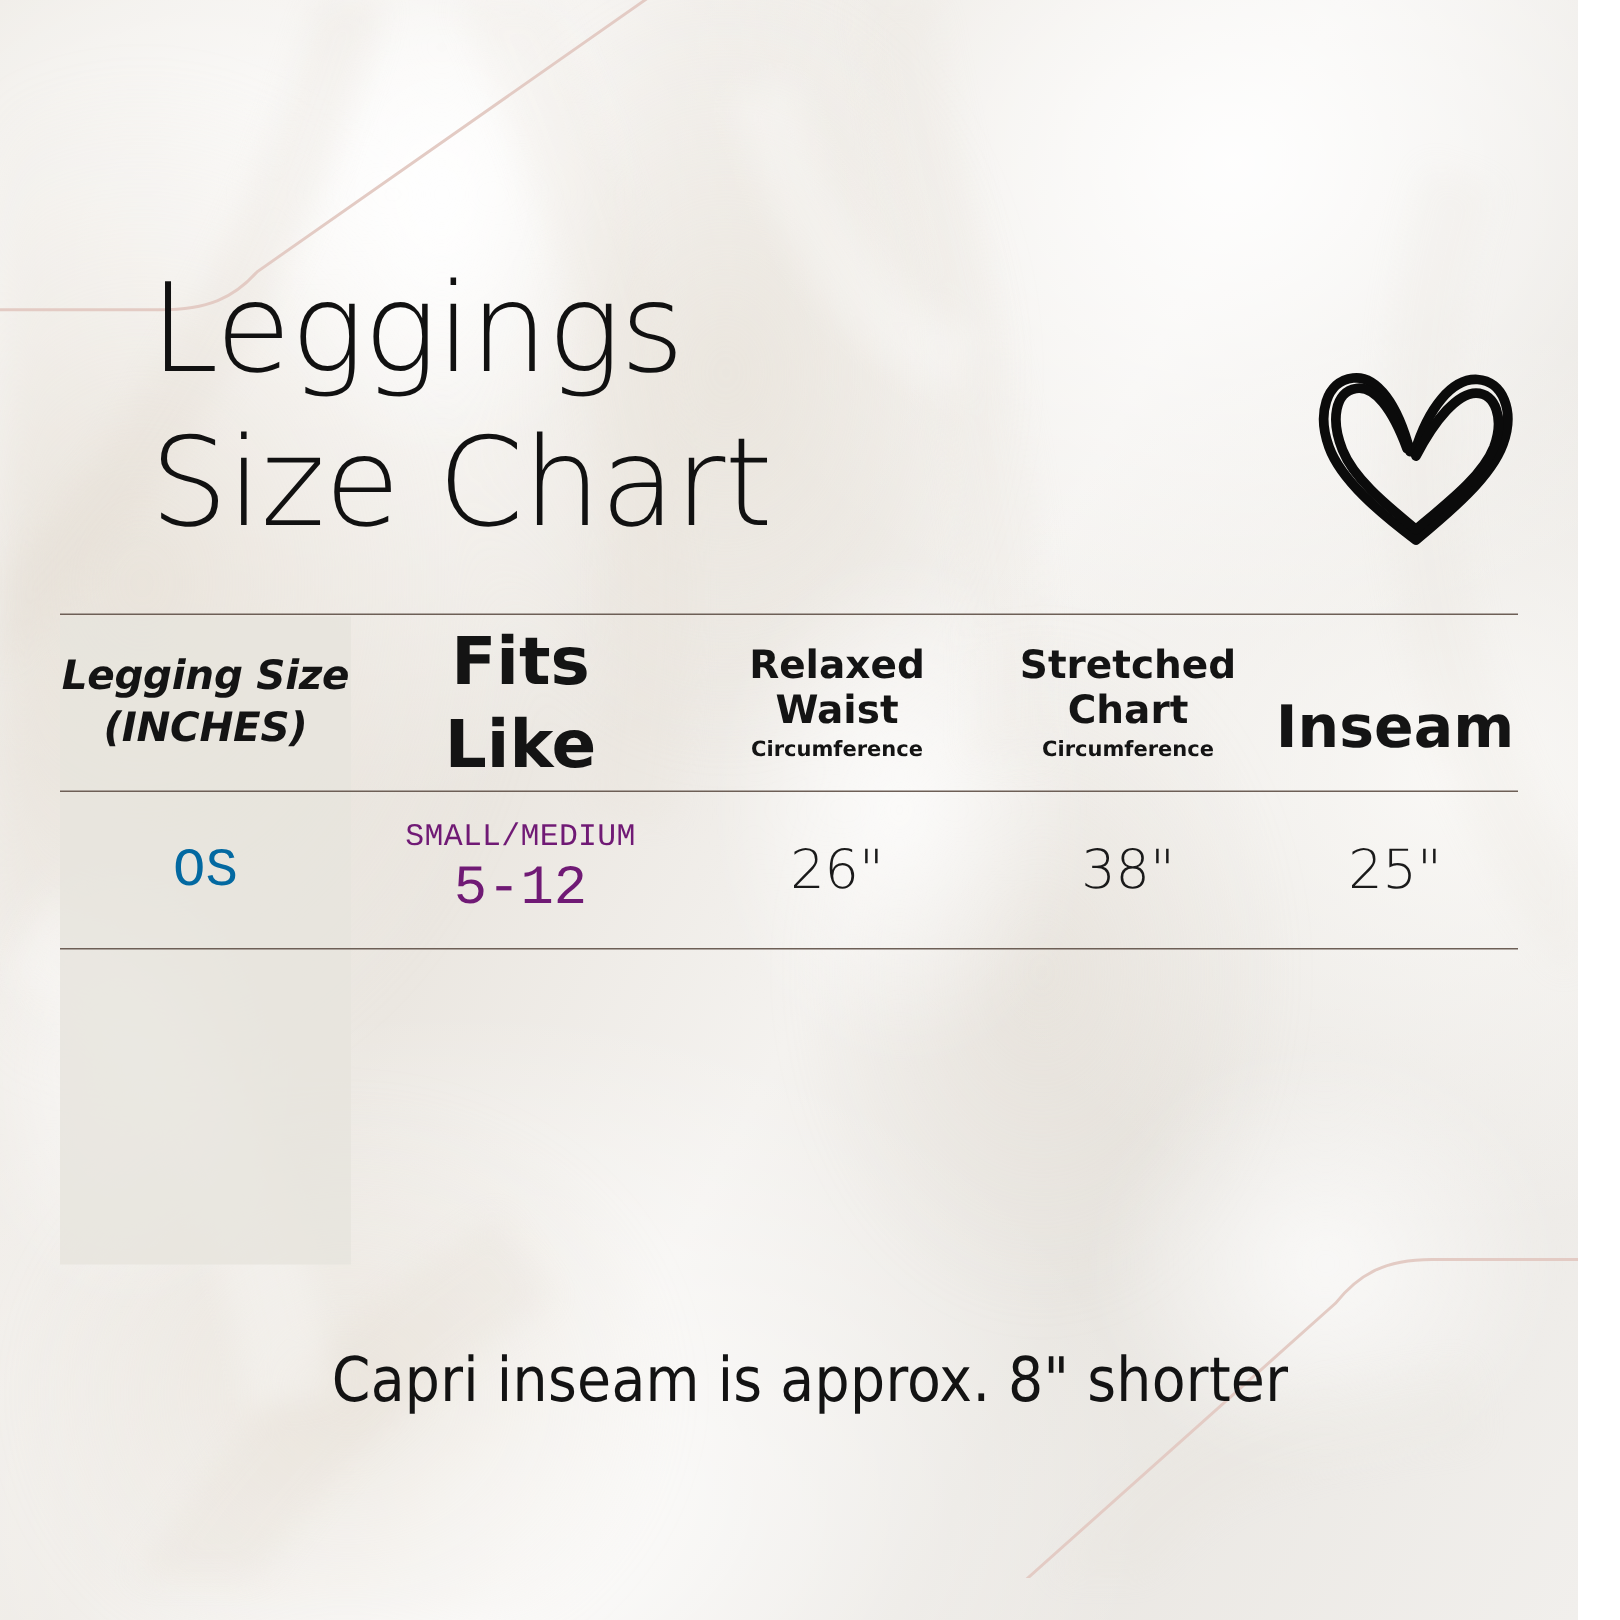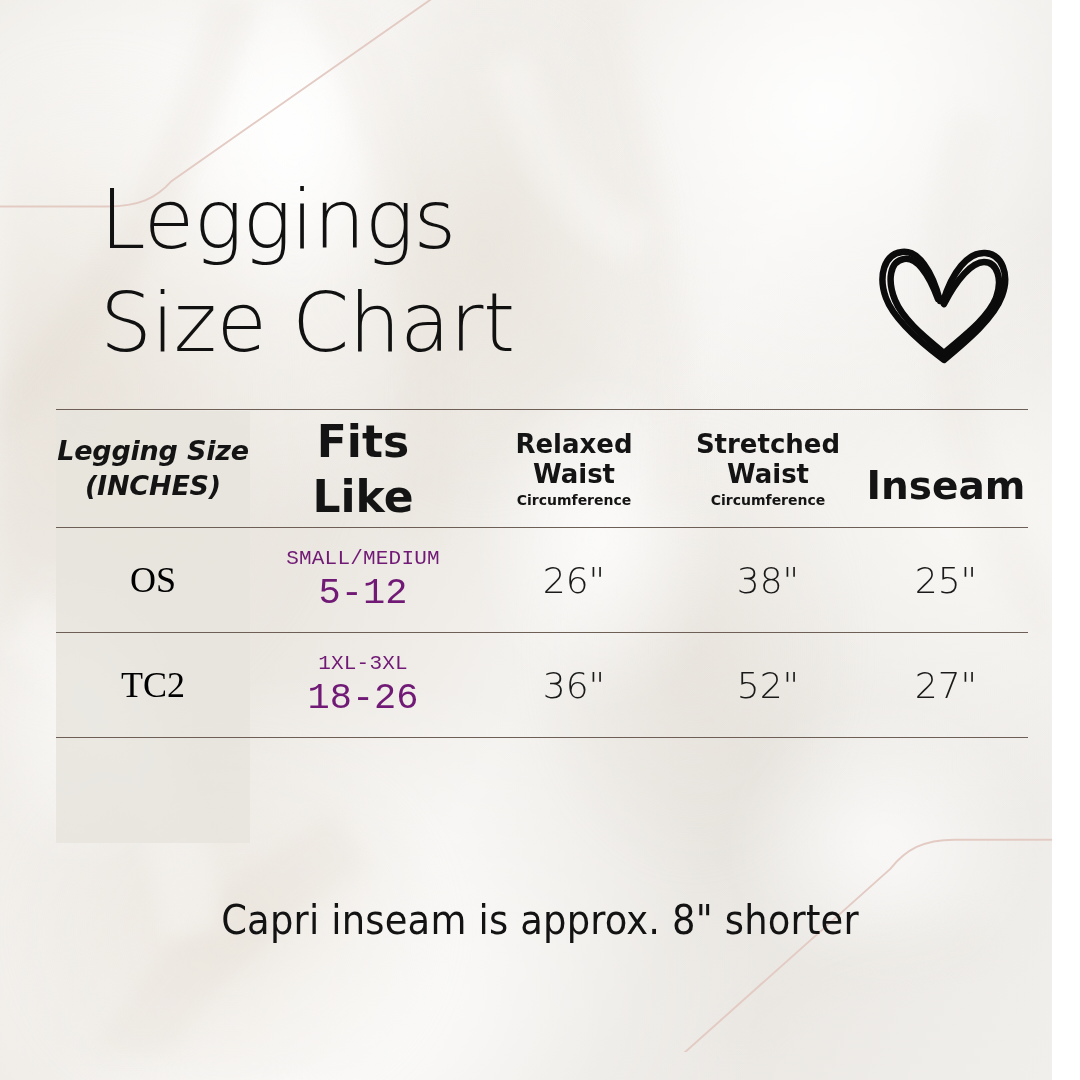--- a/index.html
+++ b/index.html
@@ -86,21 +86,20 @@
     width: 150px;
     height: 140px;
   }
 
   
   .table-wrap {
     position: absolute;
     left: 40px;
     top: 409px;
     width: 972px;
-    margin-left: 16px;
   }
   .col-shade {
     position: absolute;
     left: 0;
     top: 2px;
     width: 194px;
     height: 432px;
     background: rgba(231,228,221,0.82);
   }
   table.size-table {
@@ -166,24 +165,24 @@
   .h-inseam {
     font-family: "DejaVu Sans", sans-serif;
     font-weight: bold;
     font-size: 39px;
     padding-top: 34px !important;
   }
 
   
   tr.body-row { height: 105px; }
   .cell-size {
-    font-family: Liberation Serif, serif;
+    font-family: Liberation Mono, monospace;
     font-weight: 300;
     font-size: 36px;
-    color: #000000;
+    color: #0369a1;
   }
   .cell-fits {
     font-family: Liberation Mono, monospace;
     font-weight: 300;
     line-height: 1.05;
     color: #701a75;
   }
   .cell-fits .fl-label {
     display: block;
     font-size: 21px;
@@ -277,46 +276,36 @@
 (INCHES)</th>
           <th class="h-fits">Fits
 Like</th>
           <th class="h-stack">
             <span class="big">Relaxed
 Waist</span>
             <span class="small">Circumference</span>
           </th>
           <th class="h-stack">
             <span class="big">Stretched
-Waist</span>
+Chart</span>
             <span class="small">Circumference</span>
           </th>
           <th class="h-inseam">Inseam</th>
         </tr>
       </thead>
       <tbody>
         <tr class="body-row">
           <td class="cell-size">OS</td>
           <td class="cell-fits">
             <span class="fl-label">SMALL/MEDIUM</span>
             <span class="fl-range">5-12</span>
           </td>
           <td class="cell-num">26"</td>
           <td class="cell-num">38"</td>
           <td class="cell-num">25"</td>
         </tr>
-        <tr class="body-row">
-          <td class="cell-size">TC2</td>
-          <td class="cell-fits">
-            <span class="fl-label">1XL-3XL</span>
-            <span class="fl-range">18-26</span>
-          </td>
-          <td class="cell-num">36"</td>
-          <td class="cell-num">52"</td>
-          <td class="cell-num">27"</td>
-        </tr>
       </tbody>
     </table>
   </div>
 
   <div class="footer-note">Capri inseam is approx. 8" shorter</div>
 
 </div>
 
 </body></html>

